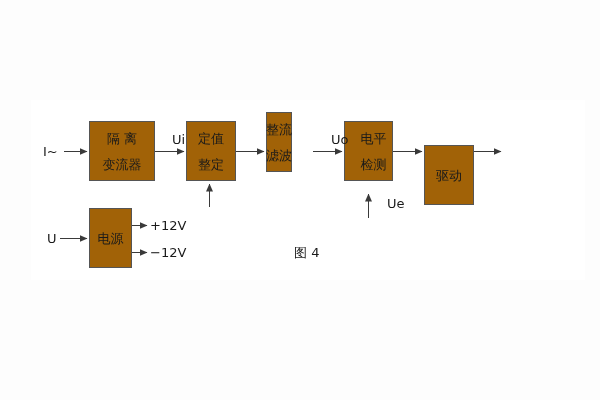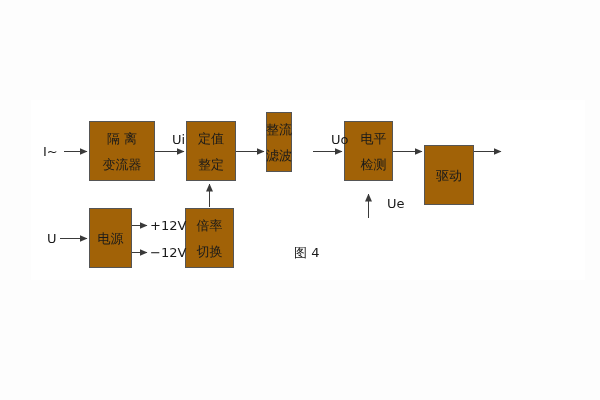--- a/index.html
+++ b/index.html
@@ -86,24 +86,20 @@
   <div class="box" id="b-level">
     <span>电平</span>
     <span>检测</span>
   </div>
   <div class="box" id="b-driver">
     <span>驱动</span>
   </div>
   <div class="box" id="b-power">
     <span>电源</span>
   </div>
-  <div class="box" id="b-ratio">
-    <span>倍率</span>
-    <span>切换</span>
-  </div>
 
   <span class="lbl" id="l-iin">I~</span>
   <span class="lbl" id="l-uin">U</span>
   <span class="lbl" id="l-ui">Ui</span>
   <span class="lbl" id="l-uo">Uo</span>
   <span class="lbl" id="l-ue">Ue</span>
   <span class="lbl" id="l-p12">+12V</span>
   <span class="lbl" id="l-m12">−12V</span>
   <span class="lbl" id="caption">图 4</span>
 

